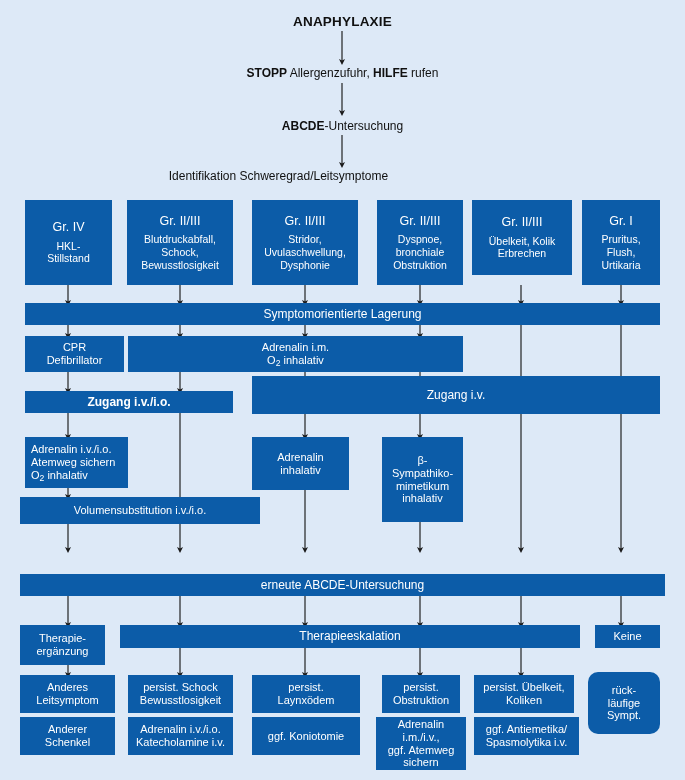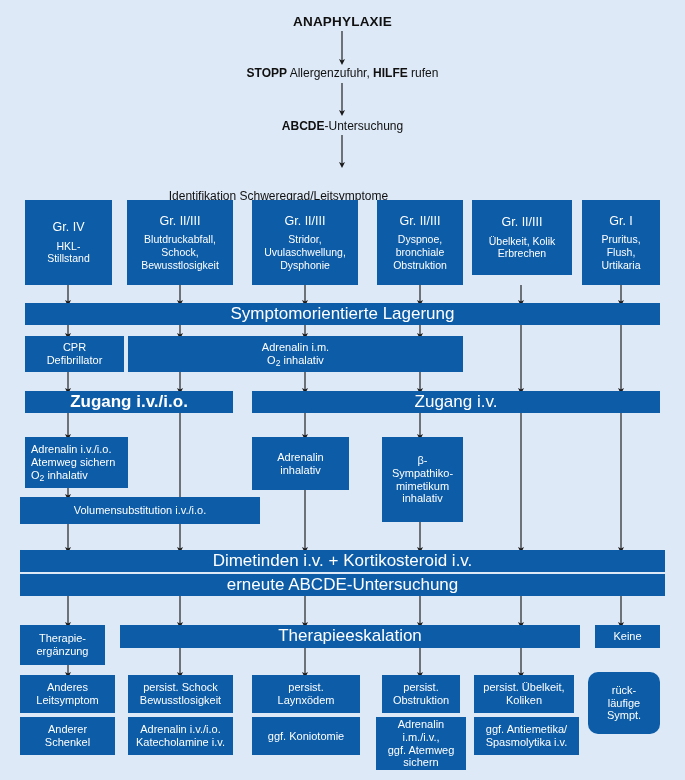--- a/index.html
+++ b/index.html
@@ -22,21 +22,21 @@
     color: #ffffff;
     display: flex;
     flex-direction: column;
     align-items: center;
     justify-content: center;
     text-align: center;
     line-height: 1.18;
     font-size: 11px;
     padding: 2px 3px;
   }
-  .node.bar { font-size: 17px; }
+  .node.bar { font-size: 12px; }
   .grade-title {
     font-size: 12.5px;
     margin-bottom: 5px;
     display: block;
   }
   .grade-body {
     font-size: 10.5px;
     display: block;
     line-height: 1.2;
   }
@@ -127,21 +127,21 @@
   <div class="plain t-title" style="left:0; top:14px; width:685px;">ANAPHYLAXIE</div>
 
   <div class="plain t-mid" style="left:0; top:66px; width:685px;">
     <b>STOPP</b><span> Allergenzufuhr, </span><b>HILFE</b><span> rufen</span>
   </div>
 
   <div class="plain t-mid" style="left:0; top:119px; width:685px;">
     <b>ABCDE</b><span>-Untersuchung</span>
   </div>
 
-  <div class="plain t-reg" style="left:0; top:169px; width:557px;margin-top:20px;">Identifikation Schweregrad/Leitsymptome</div>
+  <div class="plain t-reg" style="left:0; top:169px; width:557px;">Identifikation Schweregrad/Leitsymptome</div>
 
   <div class="node" style="left:25px; top:200px; width:87px; height:85px;">
     <span class="grade-title">Gr. IV</span>
     <span class="grade-body" style="white-space:pre-line;">HKL-
 Stillstand</span>
   </div>
 
   <div class="node" style="left:127px; top:200px; width:106px; height:85px;">
     <span class="grade-title">Gr. II/III</span>
     <span class="grade-body" style="white-space:pre-line;">Blutdruckabfall,
@@ -181,39 +181,38 @@
   <div class="node" style="left:25px; top:336px; width:99px; height:36px; white-space:pre-line;">CPR
 Defibrillator</div>
 
   <div class="node" style="left:128px; top:336px; width:335px; height:36px;">
     <span>Adrenalin i.m.</span>
     <span><span>O</span><span class="sub">2</span><span> inhalativ</span></span>
   </div>
 
   <div class="node bar" style="left:25px; top:391px; width:208px; height:22px;font-weight:bold;">Zugang i.v./i.o.</div>
 
-  <div class="node bar" style="left:252px; top:391px; width:408px; height:22px;">Zugang i.v.</div>
+  <div class="node bar" style="left:252px; top:376px; width:408px; height:38px;">Zugang i.v.</div>
 
   <div class="node" style="left:25px; top:437px; width:103px; height:51px; align-items:flex-start; text-align:left; padding-left:6px;">
     <span>Adrenalin i.v./i.o.</span>
     <span>Atemweg sichern</span>
     <span><span>O</span><span class="sub">2</span><span> inhalativ</span></span>
   </div>
 
   <div class="node" style="left:20px; top:497px; width:240px; height:27px;">Volumensubstitution i.v./i.o.</div>
 
   <div class="node" style="left:252px; top:437px; width:97px; height:53px; white-space:pre-line;">Adrenalin
 inhalativ</div>
 
   <div class="node" style="left:382px; top:437px; width:81px; height:85px; white-space:pre-line;">β-
 Sympathiko-
 mimetikum
 inhalativ</div>
 
-  <div class="node bar" style="left:20px; top:550px; width:645px; height:22px;">Dimetinden i.v. + Kortikosteroid i.v.</div>
 
   <div class="node bar" style="left:20px; top:574px; width:645px; height:22px;">erneute ABCDE-Untersuchung</div>
 
   <div class="node" style="left:20px; top:625px; width:85px; height:40px; white-space:pre-line;">Therapie-
 ergänzung</div>
 
   <div class="node bar" style="left:120px; top:625px; width:460px; height:23px;">Therapieeskalation</div>
 
   <div class="node" style="left:595px; top:625px; width:65px; height:23px;">Keine</div>
 

